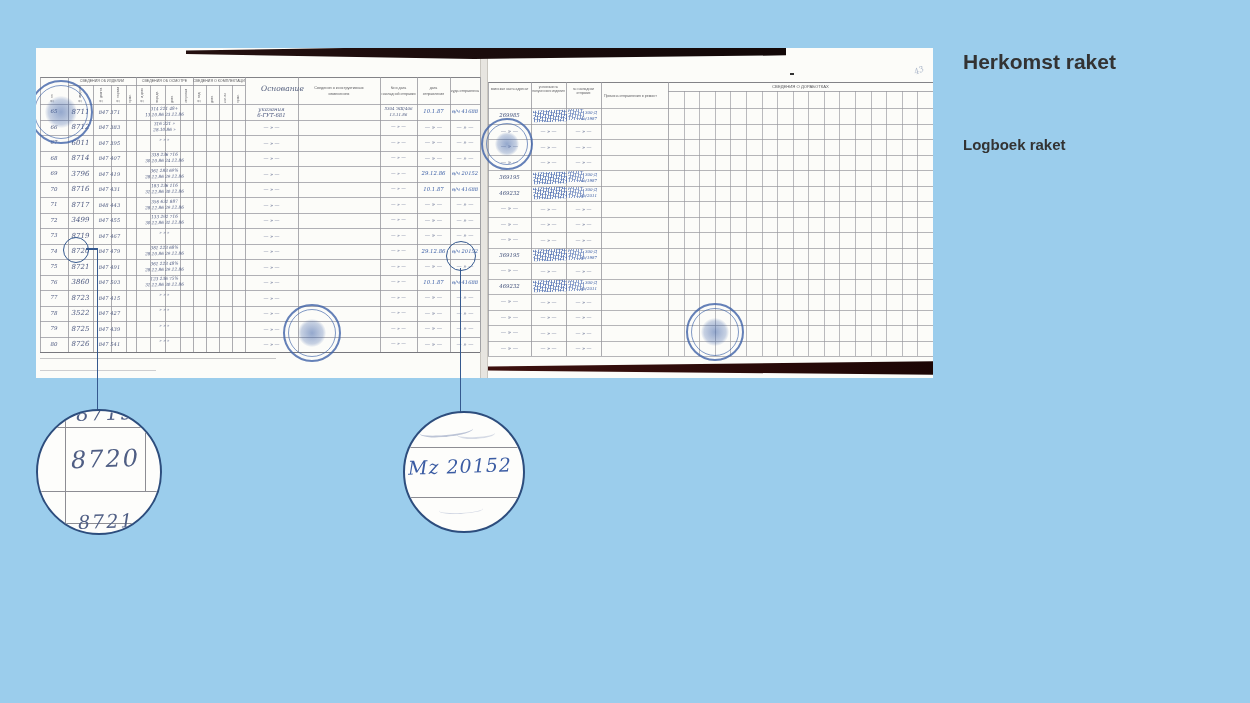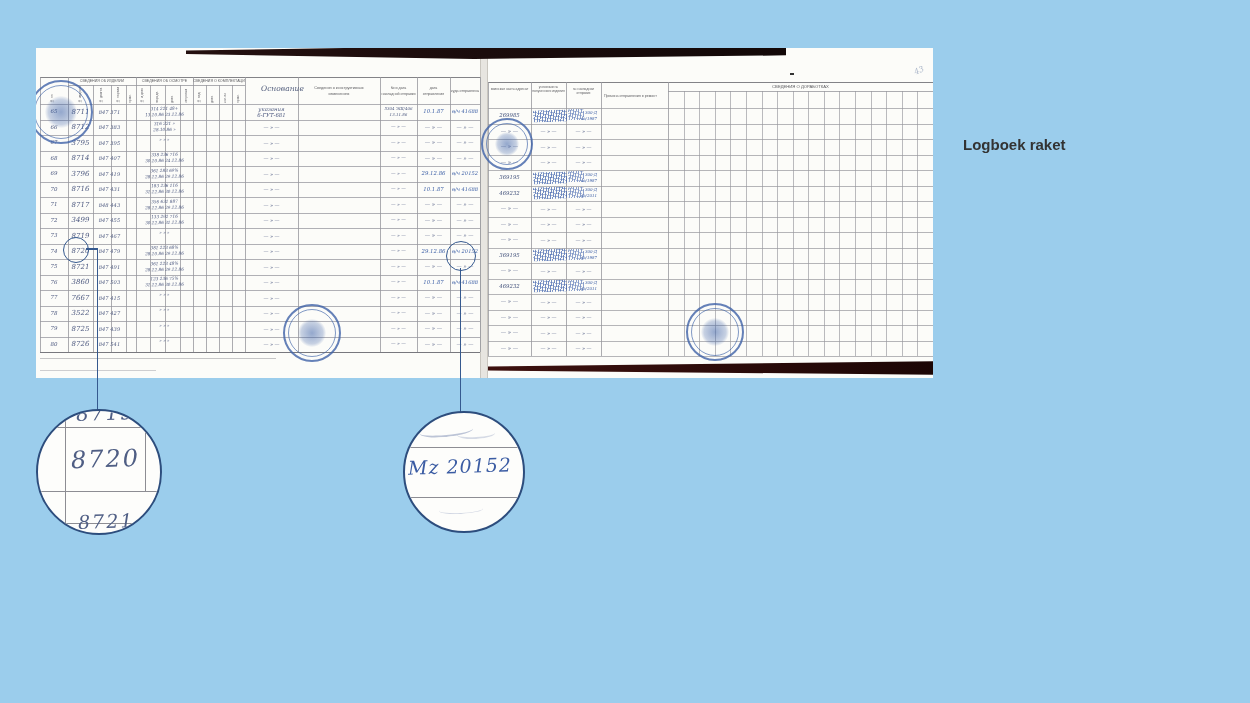--- a/index.html
+++ b/index.html
@@ -131,21 +131,21 @@
         <div class="hand" style="left: 4px; top: 75.5px; width: 28px; font-size: 5.5px; text-align: center;">66</div>
         <div class="hand" style="left: 32px; top: 75px; width: 25px; font-size: 7px; text-align: center;">8712</div>
         <div class="hand" style="left: 57px; top: 76px; width: 33px; font-size: 5.2px; text-align: center;">847 383</div>
         <div class="hand" style="left: 100px; top: 73px; width: 57px; font-size: 4.2px; text-align: center; transform: rotate(-1deg);">316 221 »</div>
         <div class="hand" style="left: 100px; top: 79px; width: 57px; font-size: 4.2px; text-align: center; transform: rotate(-1deg);">28.10.86 »</div>
         <div class="hand" style="left: 209px; top: 76px; width: 53px; font-size: 5px; text-align: center;">— » —</div>
         <div class="hand" style="left: 344px; top: 76px; width: 37px; font-size: 4.6px; text-align: center;">— » —</div>
         <div class="hand" style="left: 381px; top: 75.5px; width: 33px; font-size: 5.4px; text-align: center;">— » —</div>
         <div class="hand" style="left: 414px; top: 75.5px; width: 30px; font-size: 5.2px; text-align: center;">— » —</div>
         <div class="hand" style="left: 4px; top: 91px; width: 28px; font-size: 5.5px; text-align: center;">67</div>
-        <div class="hand" style="left: 32px; top: 90.5px; width: 25px; font-size: 7px; text-align: center;">3795</div>
+        <div class="hand" style="left: 32px; top: 90.5px; width: 25px; font-size: 7px; text-align: center;">6011</div>
         <div class="hand" style="left: 57px; top: 91.5px; width: 33px; font-size: 5.2px; text-align: center;">847 395</div>
         <div class="hand" style="left: 100px; top: 88.5px; width: 57px; font-size: 4.2px; text-align: center; transform: rotate(-1deg);">»  »  »</div>
         <div class="hand" style="left: 209px; top: 91.5px; width: 53px; font-size: 5px; text-align: center;">— » —</div>
         <div class="hand" style="left: 344px; top: 91.5px; width: 37px; font-size: 4.6px; text-align: center;">— » —</div>
         <div class="hand" style="left: 381px; top: 91px; width: 33px; font-size: 5.4px; text-align: center;">— » —</div>
         <div class="hand" style="left: 414px; top: 91px; width: 30px; font-size: 5.2px; text-align: center;">— » —</div>
         <div class="hand" style="left: 4px; top: 106.5px; width: 28px; font-size: 5.5px; text-align: center;">68</div>
         <div class="hand" style="left: 32px; top: 106px; width: 25px; font-size: 7px; text-align: center;">8714</div>
         <div class="hand" style="left: 57px; top: 107px; width: 33px; font-size: 5.2px; text-align: center;">847 407</div>
         <div class="hand" style="left: 100px; top: 104px; width: 57px; font-size: 4.2px; text-align: center; transform: rotate(-1deg);">338 236 716</div>
@@ -219,21 +219,21 @@
         <div class="hand" style="left: 4px; top: 230.5px; width: 28px; font-size: 5.5px; text-align: center;">76</div>
         <div class="hand" style="left: 32px; top: 230px; width: 25px; font-size: 7px; text-align: center;">3860</div>
         <div class="hand" style="left: 57px; top: 231px; width: 33px; font-size: 5.2px; text-align: center;">847 503</div>
         <div class="hand" style="left: 100px; top: 228px; width: 57px; font-size: 4.2px; text-align: center; transform: rotate(-1deg);">123 236 75%</div>
         <div class="hand" style="left: 100px; top: 234px; width: 57px; font-size: 4.2px; text-align: center; transform: rotate(-1deg);">31.12.86 30.12.86</div>
         <div class="hand" style="left: 209px; top: 231px; width: 53px; font-size: 5px; text-align: center;">— » —</div>
         <div class="hand" style="left: 344px; top: 231px; width: 37px; font-size: 4.6px; text-align: center;">— » —</div>
         <div class="hand" style="left: 381px; top: 230.5px; width: 33px; font-size: 5.4px; text-align: center; color: rgb(60, 95, 166);">10.1.87</div>
         <div class="hand" style="left: 414px; top: 230.5px; width: 30px; font-size: 5.2px; text-align: center; color: rgb(60, 95, 166);">в/ч 41688</div>
         <div class="hand" style="left: 4px; top: 246px; width: 28px; font-size: 5.5px; text-align: center;">77</div>
-        <div class="hand" style="left: 32px; top: 245.5px; width: 25px; font-size: 7px; text-align: center;">7667</div>
+        <div class="hand" style="left: 32px; top: 245.5px; width: 25px; font-size: 7px; text-align: center;">8723</div>
         <div class="hand" style="left: 57px; top: 246.5px; width: 33px; font-size: 5.2px; text-align: center;">847 415</div>
         <div class="hand" style="left: 100px; top: 243.5px; width: 57px; font-size: 4.2px; text-align: center; transform: rotate(-1deg);">»  »  »</div>
         <div class="hand" style="left: 209px; top: 246.5px; width: 53px; font-size: 5px; text-align: center;">— » —</div>
         <div class="hand" style="left: 344px; top: 246.5px; width: 37px; font-size: 4.6px; text-align: center;">— » —</div>
         <div class="hand" style="left: 381px; top: 246px; width: 33px; font-size: 5.4px; text-align: center;">— » —</div>
         <div class="hand" style="left: 414px; top: 246px; width: 30px; font-size: 5.2px; text-align: center;">— » —</div>
         <div class="hand" style="left: 4px; top: 261.5px; width: 28px; font-size: 5.5px; text-align: center;">78</div>
         <div class="hand" style="left: 32px; top: 261px; width: 25px; font-size: 7px; text-align: center;">3522</div>
         <div class="hand" style="left: 57px; top: 262px; width: 33px; font-size: 5.2px; text-align: center;">847 427</div>
         <div class="hand" style="left: 100px; top: 259px; width: 57px; font-size: 4.2px; text-align: center; transform: rotate(-1deg);">»  »  »</div>
@@ -389,14 +389,15 @@
   <div class="callout-line" style="left:459.5px;top:268px;width:1.5px;height:147px;"></div>
   <div class="zoom-circle" style="left:403px;top:411px;width:118px;height:118px;">
       <div class="z-h" style="left:0;top:34px;width:118px;"></div>
       <div class="z-h" style="left:0;top:84px;width:118px;"></div>
       <div class="scribble" style="left:14px;top:12px;width:54px;height:10px;transform:rotate(-5deg);"></div>
       <div class="scribble" style="left:52px;top:16px;width:38px;height:8px;opacity:.6;transform:rotate(-3deg);"></div>
       <div class="z-hand" style="left:3px;top:42px;font-size:19px;letter-spacing:1px;color:#3b5ca3;">Mz 20152</div>
       <div class="scribble" style="left:34px;top:92px;width:44px;height:8px;border-bottom-width:1.5px;opacity:.7;transform:rotate(-3deg);"></div>
   </div>
 
+  <div id="caption-title">Herkomst raket</div>
   <div id="caption-subtitle">Logboek raket</div>
 </div>
 
 </body></html>

